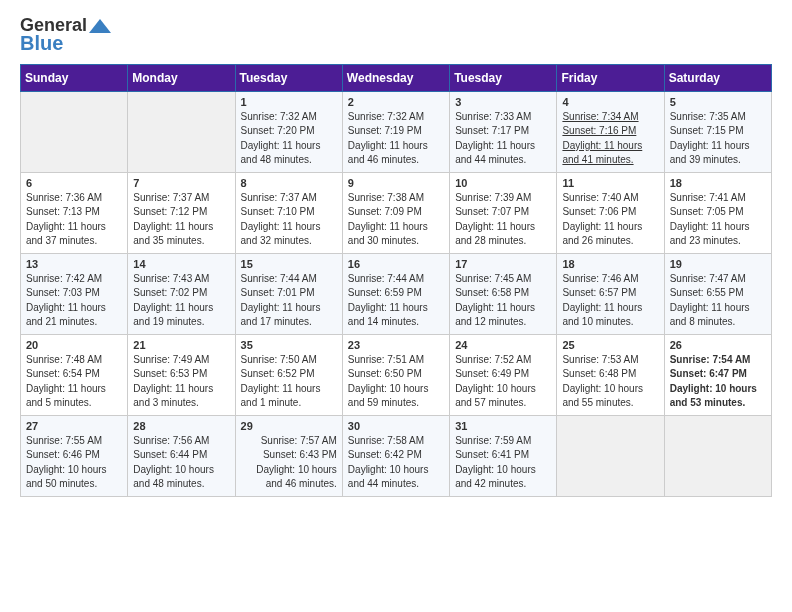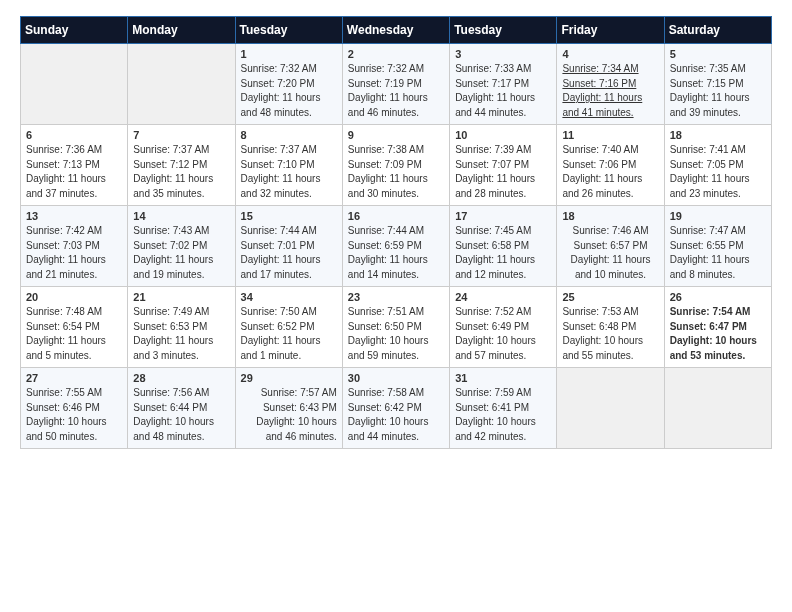--- a/index.html
+++ b/index.html
@@ -52,21 +52,21 @@
       font-size: 14px;
       color: #555;
       margin-top: 2px;
     }
     table {
       width: 100%;
       border-collapse: collapse;
       table-layout: fixed;
     }
     thead tr th {
-      background-color: #0f172a;
+      background-color: #4c1d95;
       color: #fff;
       font-size: 12px;
       font-weight: bold;
       padding: 6px 4px;
       text-align: left;
       border: 1px solid #2a6aab;
     }
     tbody tr td {
       border: 1px solid #ccc;
       vertical-align: top;
@@ -94,20 +94,37 @@
       color: #333;
     }
     .empty-cell {
       background: #f0f0f0 !important;
     }
   </style>
 </head>
 <body>
 
 <div class="page">
+  <div class="header">
+    <div class="logo">
+      <div class="logo-row">
+        <span class="logo-text">
+          <span>General</span>
+        </span>
+        <svg class="logo-arrow" viewBox="0 0 22 14" xmlns="http://www.w3.org/2000/svg">
+          <polygon points="0,14 11,0 22,14" fill="#3a7fc1"></polygon>
+        </svg>
+      </div>
+      <span class="logo-text" style="color:#3a7fc1; font-size:20px; margin-top:-4px;">Blue</span>
+    </div>
+    <div class="title-block">
+      <div class="month-title"></div>
+      <div class="location"></div>
+    </div>
+  </div>
 
   <table>
     <thead>
       <tr>
         <th>Sunday</th>
         <th>Monday</th>
         <th>Tuesday</th>
         <th>Wednesday</th>
         <th>Tuesday</th>
         <th>Friday</th>
@@ -219,21 +236,21 @@
 Daylight: 11 hours and 14 minutes.</div>
           </td>
           <td>
             <span class="day-num">17</span>
             <div class="day-info" style="white-space: pre-line;">Sunrise: 7:45 AM
 Sunset: 6:58 PM
 Daylight: 11 hours and 12 minutes.</div>
           </td>
           <td>
             <span class="day-num">18</span>
-            <div class="day-info" style="white-space: pre-line; text-align: center;">Sunrise: 7:46 AM
+            <div class="day-info" style="white-space: pre-line;">Sunrise: 7:46 AM
 Sunset: 6:57 PM
 Daylight: 11 hours and 10 minutes.</div>
           </td>
           <td>
             <span class="day-num">19</span>
             <div class="day-info" style="white-space: pre-line;">Sunrise: 7:47 AM
 Sunset: 6:55 PM
 Daylight: 11 hours and 8 minutes.</div>
           </td>
         </tr>
@@ -244,21 +261,21 @@
 Sunset: 6:54 PM
 Daylight: 11 hours and 5 minutes.</div>
           </td>
           <td>
             <span class="day-num">21</span>
             <div class="day-info" style="white-space: pre-line;">Sunrise: 7:49 AM
 Sunset: 6:53 PM
 Daylight: 11 hours and 3 minutes.</div>
           </td>
           <td>
-            <span class="day-num">34</span>
+            <span class="day-num">35</span>
             <div class="day-info" style="white-space: pre-line;">Sunrise: 7:50 AM
 Sunset: 6:52 PM
 Daylight: 11 hours and 1 minute.</div>
           </td>
           <td>
             <span class="day-num">23</span>
             <div class="day-info" style="white-space: pre-line;">Sunrise: 7:51 AM
 Sunset: 6:50 PM
 Daylight: 10 hours and 59 minutes.</div>
           </td>

